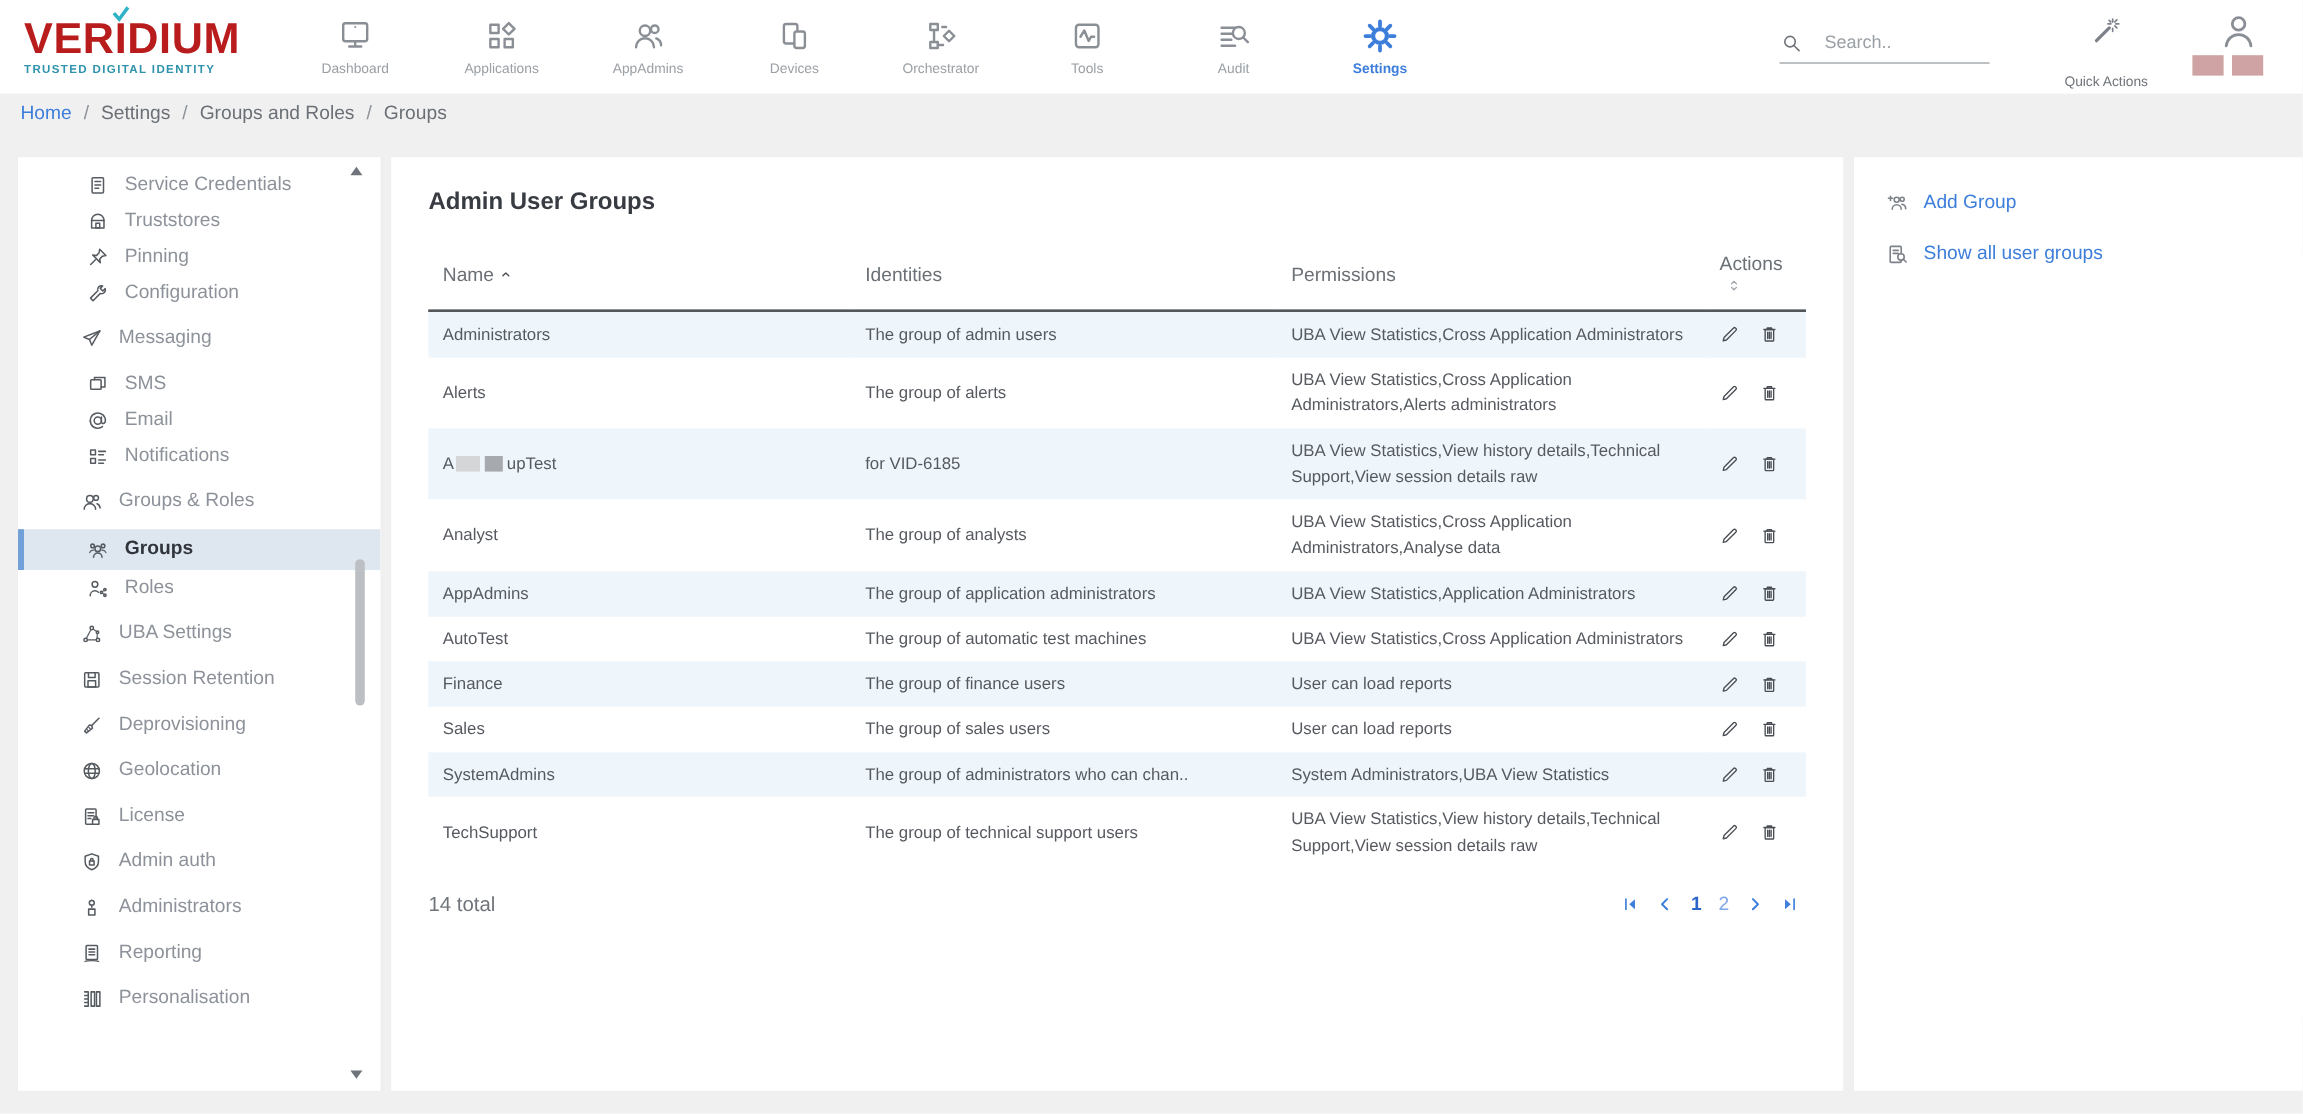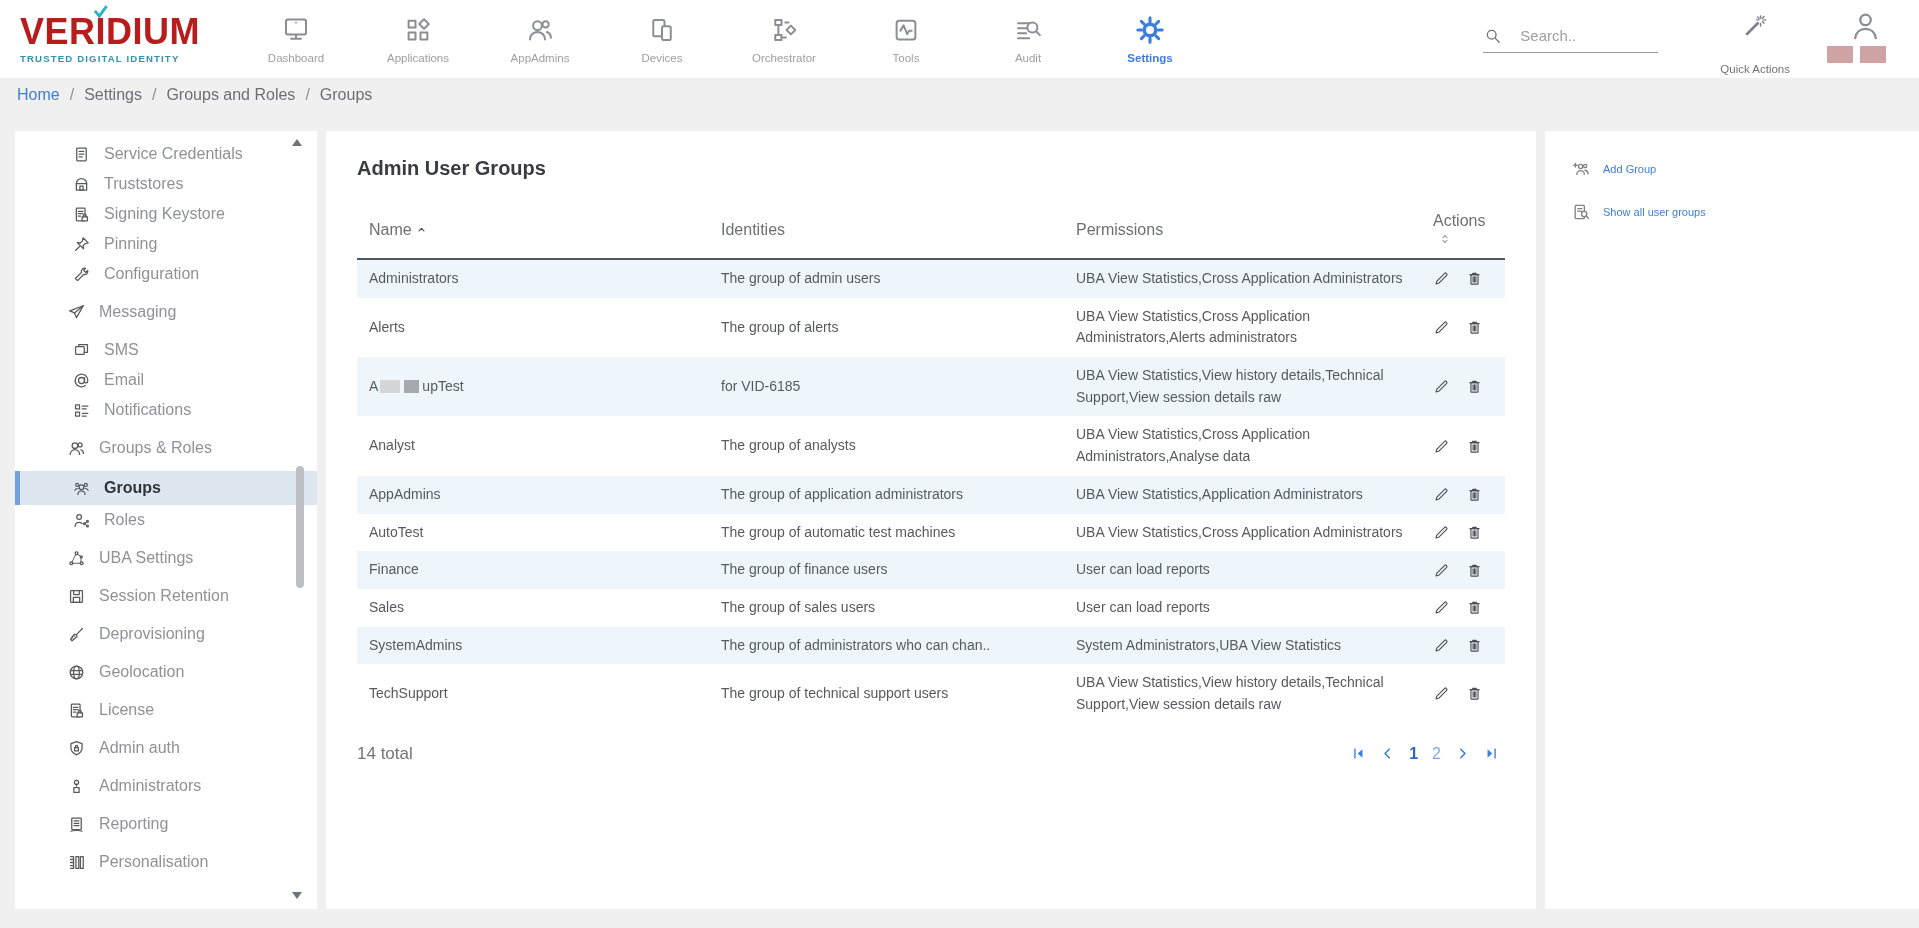--- a/index.html
+++ b/index.html
@@ -89,21 +89,21 @@
   .total { font-size:17px; color:#70757c; }
   .pager { display:flex; align-items:center; gap:14px; color:#3d7edb; padding-right:6px; }
   .pager .ic { width:15px; height:15px; cursor:pointer; }
   .page-num { font-size:16px; color:#7fa8e8; cursor:pointer; }
   .page-num.current { color:#2a66c8; font-weight:700; }
 
   
   .rightpanel { width:374px; flex-shrink:0; padding:28px 0 0 26px; }
   .plink { display:flex; align-items:center; gap:12px; margin-bottom:23px; cursor:pointer; }
   .plink .ic { width:20px; height:20px; color:#7d828a; flex-shrink:0; }
-  .plink .lbl { font-size:11px; color:#3d7edb; }
+  .plink .lbl { font-size:16px; color:#3d7edb; }
 </style>
 </head>
 <body>
 
 <header class="topbar">
   <div class="logo">
     <div class="brand-name"><span>VER</span><span class="i-wrap"><span>I</span><span class="chk">
             <svg viewBox="0 0 24 24" fill="none" stroke="currentColor" stroke-width="5" stroke-linecap="square">
               <path d="M4 12l6 7L21 4"></path>
             </svg>
@@ -251,31 +251,20 @@
         </div>
         <div class="side-item sub">
           <span class="ic">
             <svg viewBox="0 0 24 24" fill="none" stroke="currentColor" stroke-width="1.6" stroke-linecap="round" stroke-linejoin="round">
               <path d="M5.5 11a6.5 6.5 0 0 1 13 0"></path>
               <rect x="5.5" y="11" width="13" height="8"></rect>
               <rect x="10" y="14" width="4" height="5"></rect>
             </svg>
           </span>
           <span class="lbl">Truststores</span>
-        </div>
-        <div class="side-item sub">
-          <span class="ic">
-            <svg viewBox="0 0 24 24" fill="none" stroke="currentColor" stroke-width="1.6" stroke-linecap="round" stroke-linejoin="round">
-              <rect x="5.5" y="4" width="11" height="16" rx="1"></rect>
-              <path d="M8 8h6M8 11h6M8 14h3"></path>
-              <rect x="12.8" y="15" width="6.7" height="5" fill="#fff"></rect>
-              <path d="M14.2 15v-1.2a1.9 1.9 0 0 1 3.8 0V15"></path>
-            </svg>
-          </span>
-          <span class="lbl">Signing Keystore</span>
         </div>
         <div class="side-item sub">
           <span class="ic">
             <svg viewBox="0 0 24 24" fill="none" stroke="currentColor" stroke-width="1.6" stroke-linecap="round" stroke-linejoin="round">
               <path d="M14 3.5l6.5 6.5-3.8.9-2.7 2.7.6 3.9-8-8 3.9.6 2.7-2.7z"></path>
               <path d="M9.5 14.5l-5 5"></path>
             </svg>
           </span>
           <span class="lbl">Pinning</span>
         </div>

